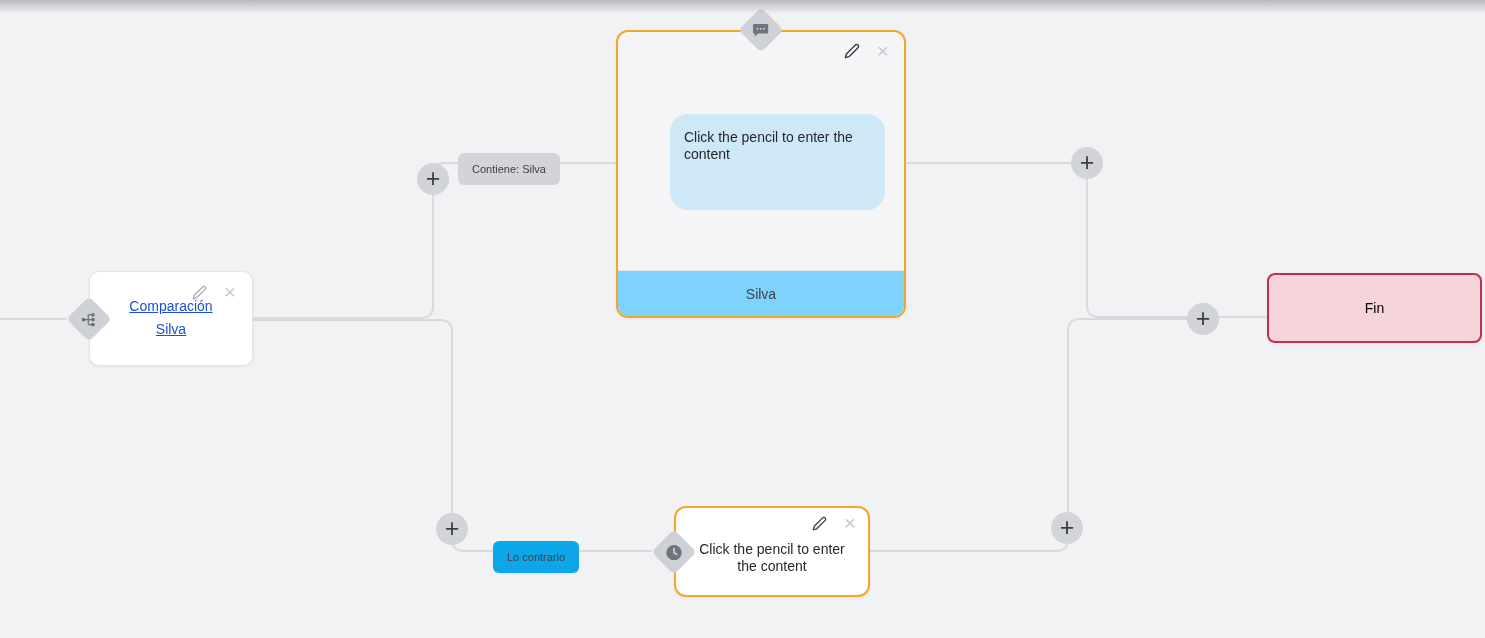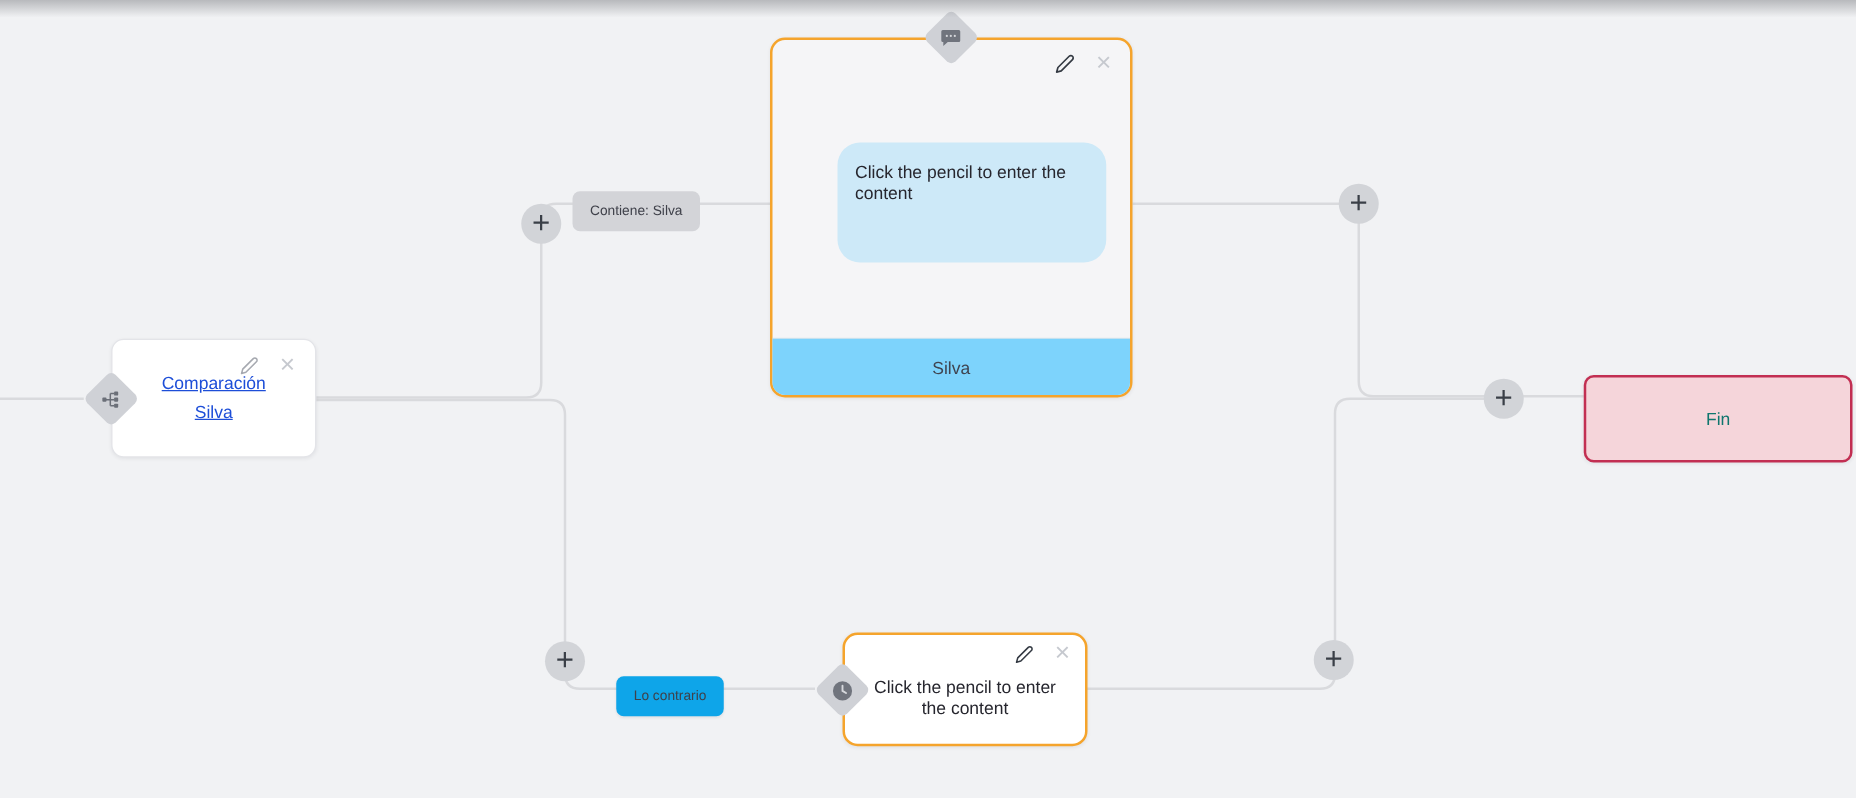--- a/index.html
+++ b/index.html
@@ -48,24 +48,24 @@
 
   .node-wait {
     left:674px; top:506px; width:196px; height:91px;
     background:#ffffff; border:2px solid #f5a42c; border-radius:12px;
     display:flex; align-items:center; justify-content:center;
     text-align:center; padding:18px 20px 6px;
     font-size:14px; line-height:1.15; color:#26262e;
   }
 
   .node-end {
-    left:1267px; top:300px; width:215px; height:70px;
+    left:1267px; top:273px; width:215px; height:70px;
     background:#f5d5da; border:2px solid #c22f52; border-radius:8px;
     display:flex; align-items:center; justify-content:center;
-    font-size:14px; color:#0f766e;
+    font-size:14px; color:#000000;
   }
 
   .actions { position:absolute; display:flex; gap:13px; align-items:center; z-index:3; }
   .icon-btn { background:none; border:none; cursor:pointer; display:flex;
     align-items:center; justify-content:center; width:18px; height:18px; padding:0; }
   .close-btn { font-size:21px; line-height:16px; color:#c6c9cf; font-family:"Liberation Sans", sans-serif; }
 
   .diamond {
     position:absolute; width:32px; height:32px; background:#cfd1d6;
     transform:rotate(45deg); border-radius:5px; z-index:3;

